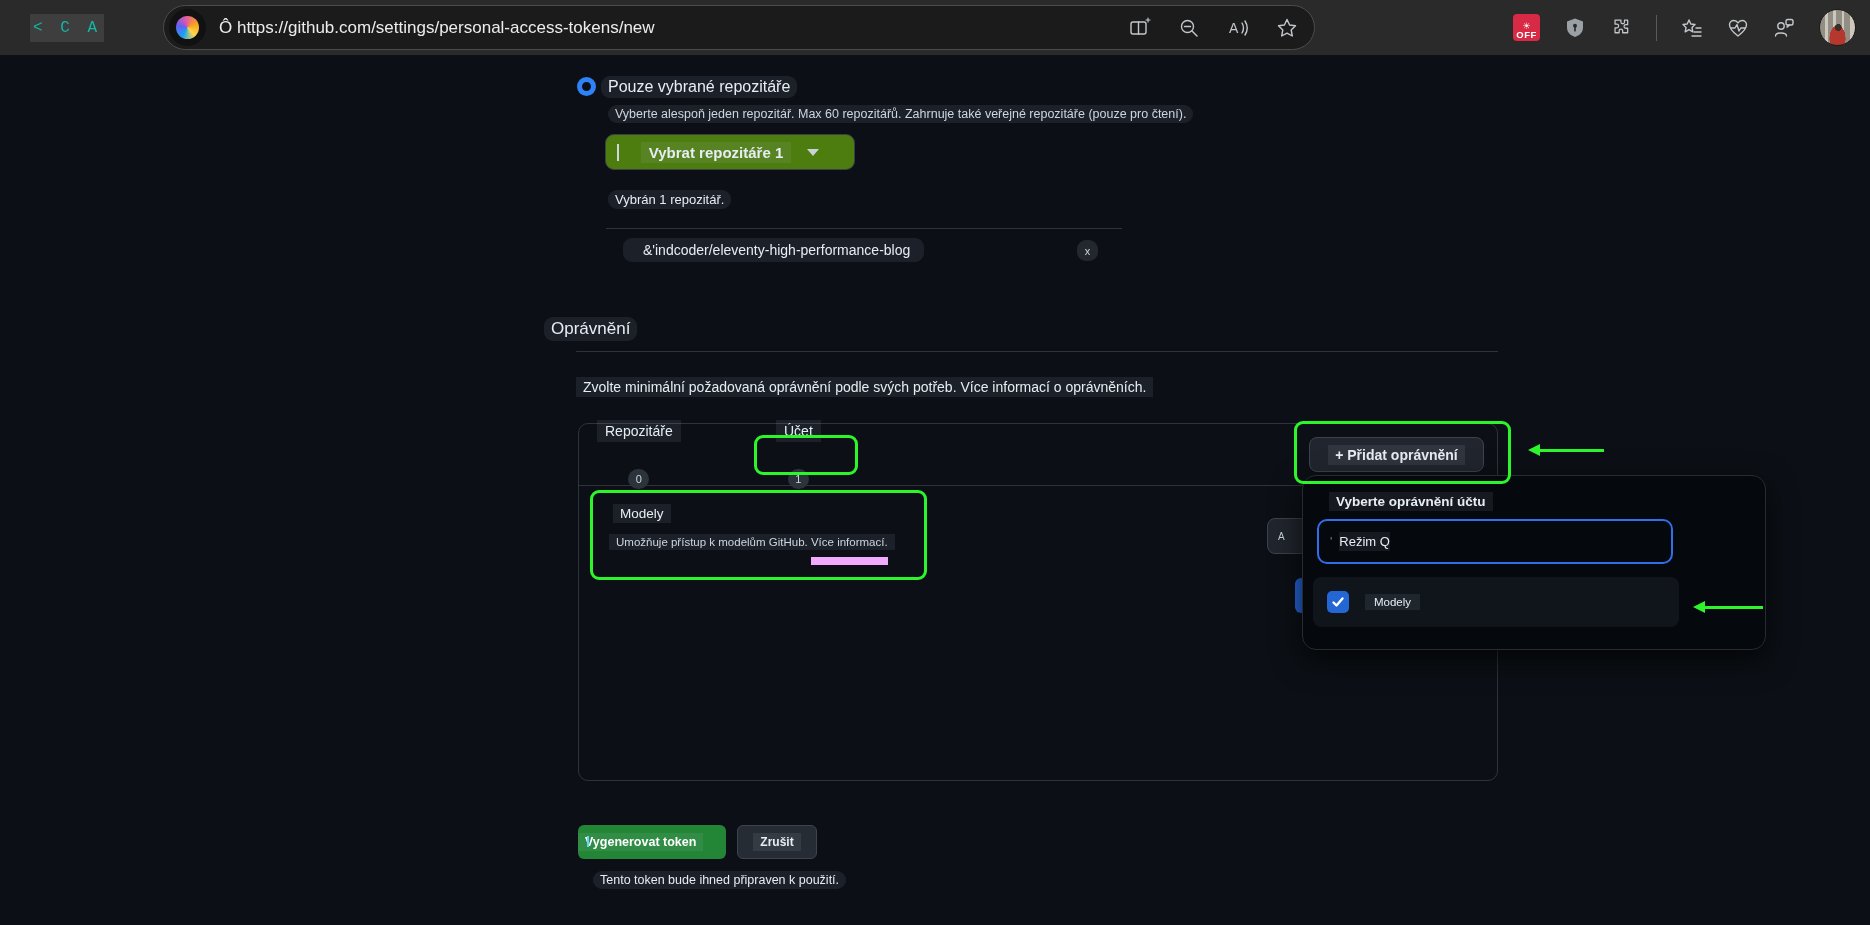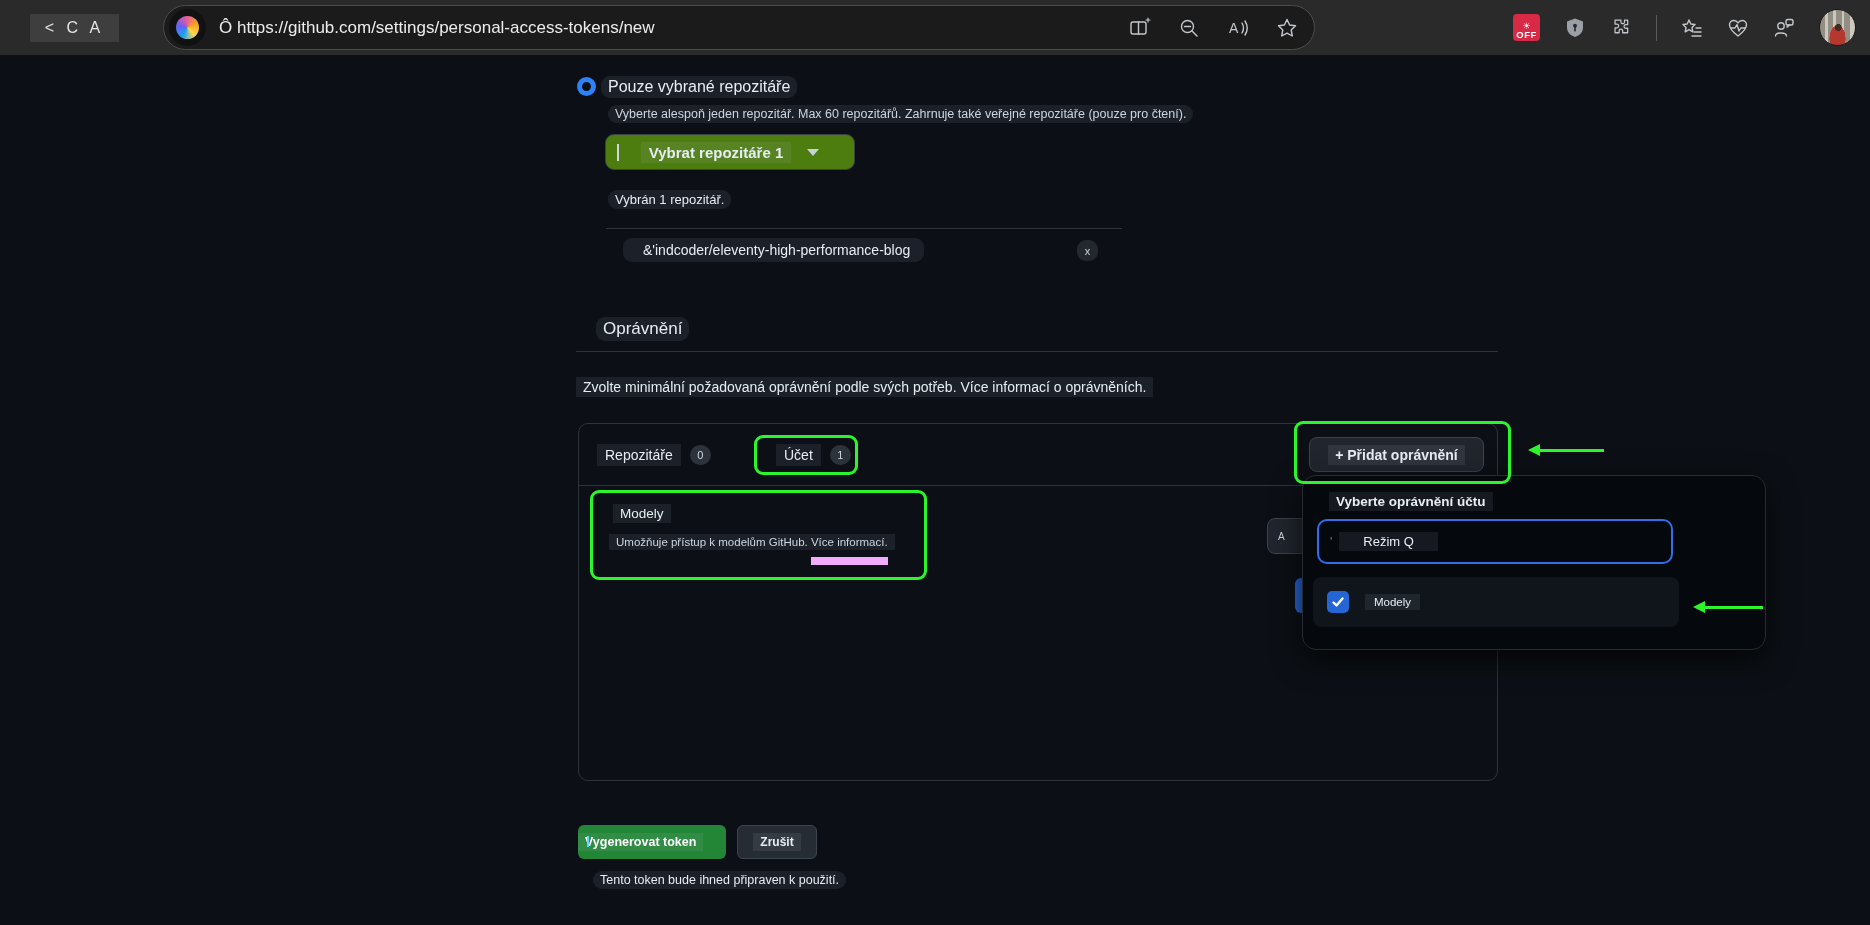--- a/index.html
+++ b/index.html
@@ -1,22 +1,22 @@
 <!DOCTYPE html>
 <html><head>
 <meta charset="utf-8">
 <style>
   * { box-sizing: border-box; margin: 0; padding: 0; }
   html,body { width:1870px; height:925px; overflow:hidden; background:#0c1016; font-family:"Liberation Sans", sans-serif; }
   .abs { position:absolute;border-radius:9px; }
 
   
   .chrome { position:absolute; top:0; left:0; width:1870px; height:55px; background:#2a2a2a; }
-  .navbox { position:absolute; left:30px; top:14px; width:89px; height:28px; background:#3e3e3e;
-            color:#e5e5e5; font-size:16px; letter-spacing:4px; display:flex; align-items:center; justify-content:center; }
+  .navbox { position:absolute; left:30px; top:14px; width:74px; height:28px; background:#3e3e3e;
+            color:#14b8a6; font-size:16px; letter-spacing:4px; display:flex; align-items:center; justify-content:center;font-family:Liberation Mono, monospace; }
   .capsule { position:absolute; left:163px; top:5px; width:1152px; height:45px; background:#1b1b1b;
              border:1px solid #4c4c4c; border-radius:23px; display:flex; align-items:center; padding:0 16px 0 5px; }
   .copilot-wrap { width:37px; height:37px; border-radius:50%; background:#111; display:flex; align-items:center; justify-content:center; flex:0 0 auto; }
   .copilot { width:23px; height:23px; border-radius:50%;
              background:conic-gradient(from 210deg,#16a1f5,#6b5df2,#e85aa0,#f6a21d,#ffd84d,#16a1f5); }
   .url-text { color:#ececec; font-size:17px; margin-left:13px; white-space:nowrap; }
   .cap-icons { margin-left:auto; display:flex; align-items:center; gap:27px; }
   .gicon { width:22px; height:22px; display:flex; align-items:center; justify-content:center; }
   .gicon svg { stroke:#c3c7cb; fill:none; stroke-width:1.4; stroke-linecap:round; stroke-linejoin:round; }
   .ext-row { position:absolute; right:14px; top:0; height:55px; display:flex; align-items:center; gap:24px; }
@@ -46,27 +46,27 @@
   .select-btn .lbl { font-size:15px; font-weight:bold; background:rgba(205,215,228,0.09); padding:2px 8px; }
   .caret-down { width:0; height:0; border-left:6px solid transparent; border-right:6px solid transparent; border-top:7px solid #c9d1d9; }
   .cursor-bar { position:absolute; left:11px; top:9px; width:2px; height:17px; background:#cfd6dd; }
 
   .selected-note { left:608px; top:135px; font-size:13px; }
   .hdiv { height:1px; background:#2e343c; }
   .repo-chip { left:623px; top:183px; font-size:14px; background:rgba(205,215,228,0.09); padding:4px 14px 4px 20px; }
   .remove-btn { left:1077px; top:185px; width:21px; height:21px; background:#23282f; color:#cdd5de;
                 font-size:11px; display:flex; align-items:center; justify-content:center; cursor:pointer; }
 
-  .perm-heading { left:596px; top:262px; font-size:17px; }
+  .perm-heading { left:544px; top:262px; font-size:17px; }
   .perm-desc { left:576px; top:324px; font-size:14px; }
 
   .panel { left:578px; top:368px; width:920px; height:358px; border:1px solid #2e343c; border-radius:10px; background:#0c1016; }
   .panel-header { position:absolute; left:0; top:0; width:100%; height:62px; border-bottom:1px solid #2e343c;
                   display:flex; align-items:center; }
-  .tab { position:absolute; display:flex; align-items:center; gap:9px; font-size:14px; cursor:pointer; }
+  .tab { position:absolute; display:flex; align-items:center; gap:27px; font-size:14px; cursor:pointer;flex-direction:column; }
   .tab .tab-lbl { background:rgba(205,215,228,0.09); padding:3px 8px; }
   .count-badge { min-width:21px; height:20px; border-radius:10px; background:#2d333b; color:#cdd5de; font-size:11px;
                  display:flex; align-items:center; justify-content:center; padding:0 5px; }
   .add-btn { position:absolute; right:13px; top:13px; width:175px; height:35px; background:#21262e;
              border:1px solid #3d444d; border-radius:8px; display:flex; align-items:center; justify-content:center;
              font-size:14px; font-weight:bold; cursor:pointer; }
   .add-btn span { background:rgba(205,215,228,0.09); padding:2px 7px; }
 
   .item-title { position:absolute; left:34px; top:80px; font-size:13.5px; }
   .item-desc { position:absolute; left:30px; top:112px; font-size:11.5px; color:#cdd5de; }
@@ -83,21 +83,21 @@
                   border-top:6.5px solid transparent; border-bottom:6.5px solid transparent; border-right:12px solid #2cf52c; }
 
   
   .blue-sliver { left:1295px; top:523px; width:12px; height:35px; background:#2565d8; border-radius:6px; z-index:4; }
   .dropdown { left:1302px; top:420px; width:464px; height:175px; background:#05080d; border:1px solid #262c34;
               border-radius:14px; box-shadow:0 10px 30px rgba(0,0,0,0.75); z-index:5; }
   .dd-title { position:absolute; left:26px; top:16px; font-size:13.5px; font-weight:bold; }
   .dd-search { position:absolute; left:14px; top:43px; width:356px; height:45px; background:#05080d;
                border:2px solid #2f6feb; border-radius:10px; display:flex; align-items:center; cursor:text; }
   .dd-search .ghost-cursor { color:#7a828c; font-size:12px; margin-left:11px; }
-  .dd-search .val { font-size:13px; margin-left:7px; background:rgba(205,215,228,0.09); padding:2px 24px; }
+  .dd-search .val { font-size:13px; margin-left:7px; background:rgba(205,215,228,0.09); padding:2px 0; }
   .dd-option { position:absolute; left:10px; top:101px; width:366px; height:50px; background:#10151c;
                border-radius:8px; display:flex; align-items:center; cursor:pointer; }
   .checkbox { width:22px; height:22px; margin-left:14px; background:#2467d4; border-radius:5px;
               display:flex; align-items:center; justify-content:center; }
   .checkbox svg { stroke:#fff; fill:none; stroke-width:2.4; stroke-linecap:round; stroke-linejoin:round; }
   .dd-option .opt-lbl { font-size:11.5px; margin-left:16px; background:rgba(205,215,228,0.09); padding:2px 9px; }
 
   
   .gen-btn { left:578px; top:770px; width:148px; height:34px; background:#238636; border-radius:6px;
              display:flex; align-items:center; justify-content:flex-start; font-size:12.5px; font-weight:bold; color:#fff; cursor:pointer; }

